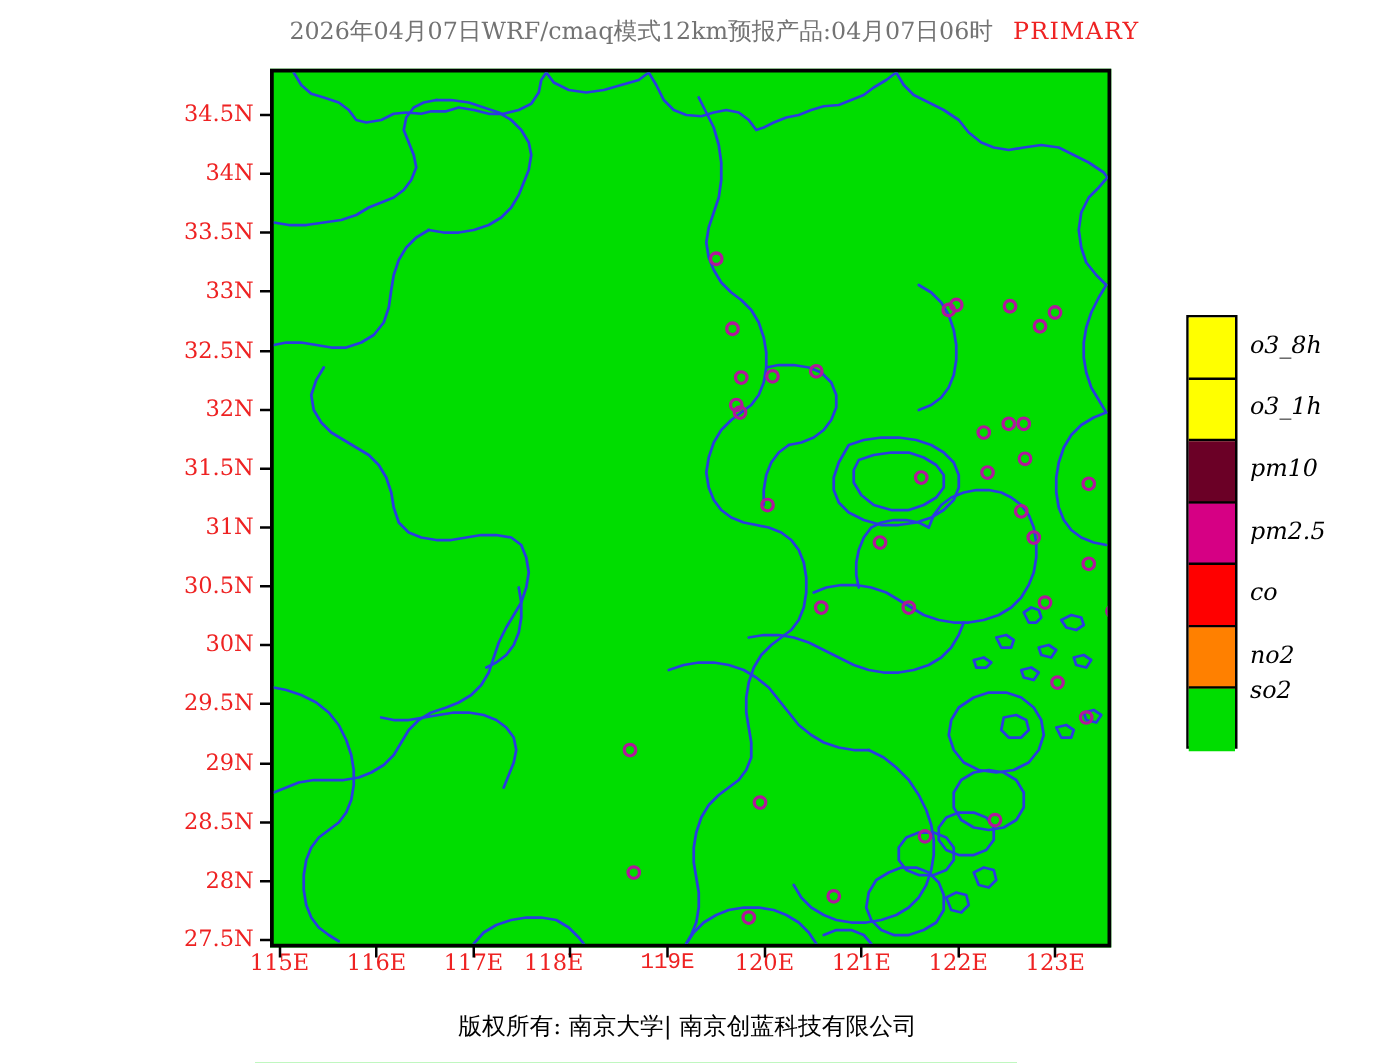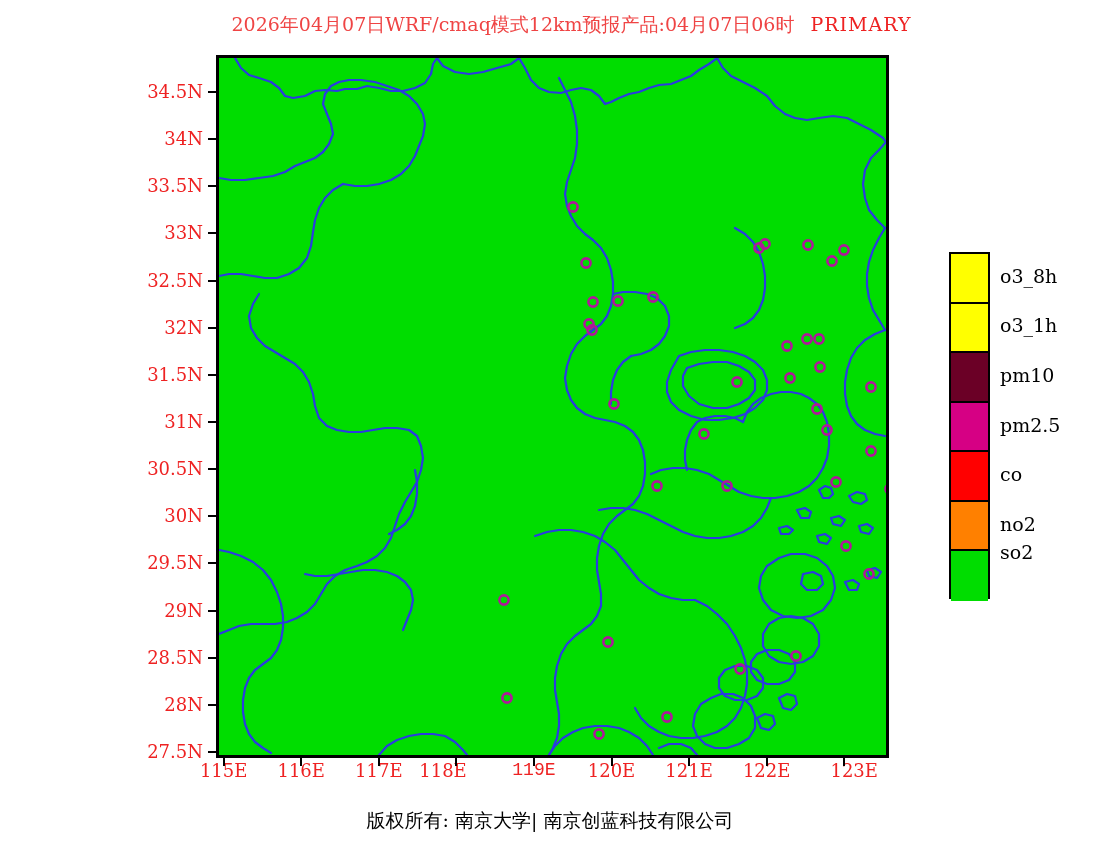--- a/index.html
+++ b/index.html
@@ -2,21 +2,21 @@
 <html><head>
 <meta charset="utf-8">
 <style>
   html,body{margin:0;padding:0;background:#ffffff;}
   body{width:1100px;height:850px;position:relative;overflow:hidden;
        font-family:"DejaVu Serif",serif;}
 
   
   #title-bar{position:absolute;left:0;top:12px;width:1100px;text-align:center;
              white-space:nowrap;}
-  #title-main{font-family:"DejaVu Serif",serif;font-size:19px;color:#ef4444;
+  #title-main{font-family:"DejaVu Serif",serif;font-size:19px;color:#737373;
               letter-spacing:0px;margin-left:43px;}
   #title-flag{font-family:"DejaVu Serif",serif;font-size:19px;color:#ee2222;
               margin-left:16px;letter-spacing:1px;text-align:center;}
 
   
   #plot-frame{position:absolute;left:216px;top:55px;width:667px;height:697px;
               background:#00dd00;border:3px solid #000000;box-sizing:content-box;}
   #map-svg{position:absolute;left:0;top:0;width:667px;height:697px;display:block;}
 
   
@@ -31,21 +31,21 @@
   .xlab{position:absolute;top:760px;color:#ee2222;font-family:"DejaVu Serif",serif;
         font-size:18px;white-space:nowrap;transform:translateX(-50%);}
 
   
   #legend{position:absolute;left:949px;top:252px;width:41px;height:347px;
           border:2px solid #000;box-sizing:border-box;}
   .legend-swatch{position:absolute;left:0;width:37px;box-sizing:border-box;
                  border-bottom:2px solid #000;}
   .legend-swatch.last{border-bottom:none;}
   .legend-label{position:absolute;left:1000px;color:#000;
-                font-family:"DejaVu Serif",serif;font-size:19px;white-space:nowrap;}
+                font-family:"DejaVu Serif",serif;font-size:19px;white-space:nowrap;font-style:italic;}
 
   
   #footer{position:absolute;left:0;top:808px;width:1100px;text-align:center;
           font-family:"DejaVu Serif",serif;font-size:19px;color:#000;
           white-space:nowrap;}
 </style>
 </head>
 <body>
 
 <div id="title-bar">
@@ -304,21 +304,21 @@
 
 <div id="xlabels">
     <div class="xlab" style="left: 223.654px;">115E</div>
     <div class="xlab" style="left: 301.224px;">116E</div>
     <div class="xlab" style="left: 378.794px;">117E</div>
     <div class="xlab" style="left: 443px;">118E</div>
     <div class="xlab" style="left: 533.935px; font-family: Liberation Mono, monospace;">119E</div>
     <div class="xlab" style="left: 611.505px;">120E</div>
     <div class="xlab" style="left: 689.075px;">121E</div>
     <div class="xlab" style="left: 766.645px;">122E</div>
-    <div class="xlab" style="left: 844.215px; margin-left: 10px;">123E</div>
+    <div class="xlab" style="left: 844.215px;">123E</div>
   </div>
 <div id="xticks">
     <div class="xtick" style="left: 222.654px;"></div>
     <div class="xtick" style="left: 300.224px;"></div>
     <div class="xtick" style="left: 377.794px;"></div>
     <div class="xtick" style="left: 455.364px;"></div>
     <div class="xtick" style="left: 532.935px;"></div>
     <div class="xtick" style="left: 610.505px;"></div>
     <div class="xtick" style="left: 688.075px;"></div>
     <div class="xtick" style="left: 765.645px;"></div>

